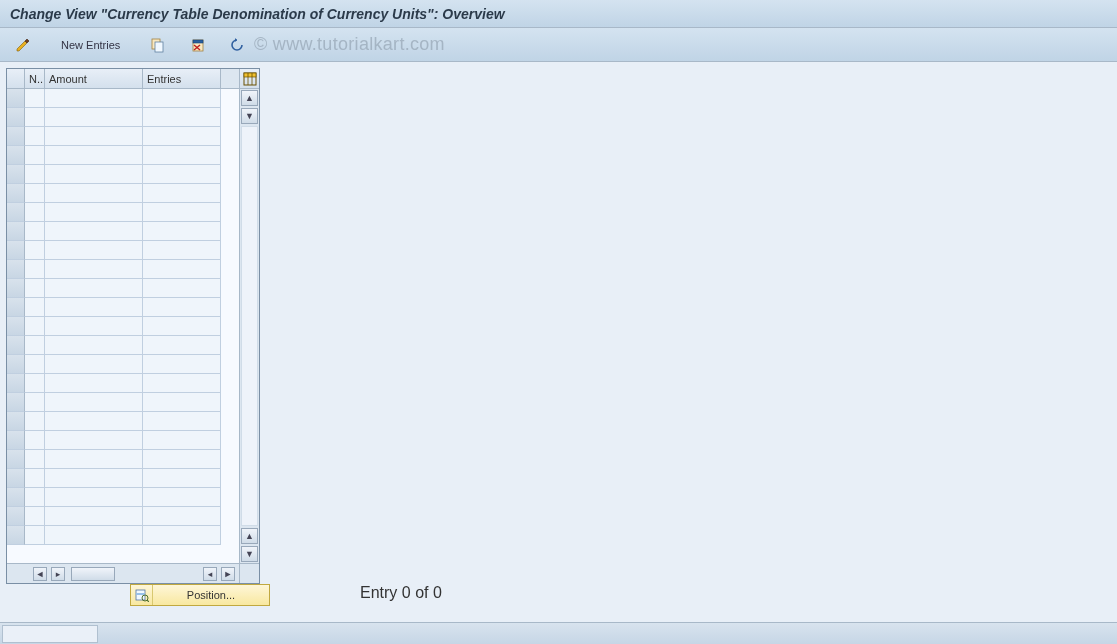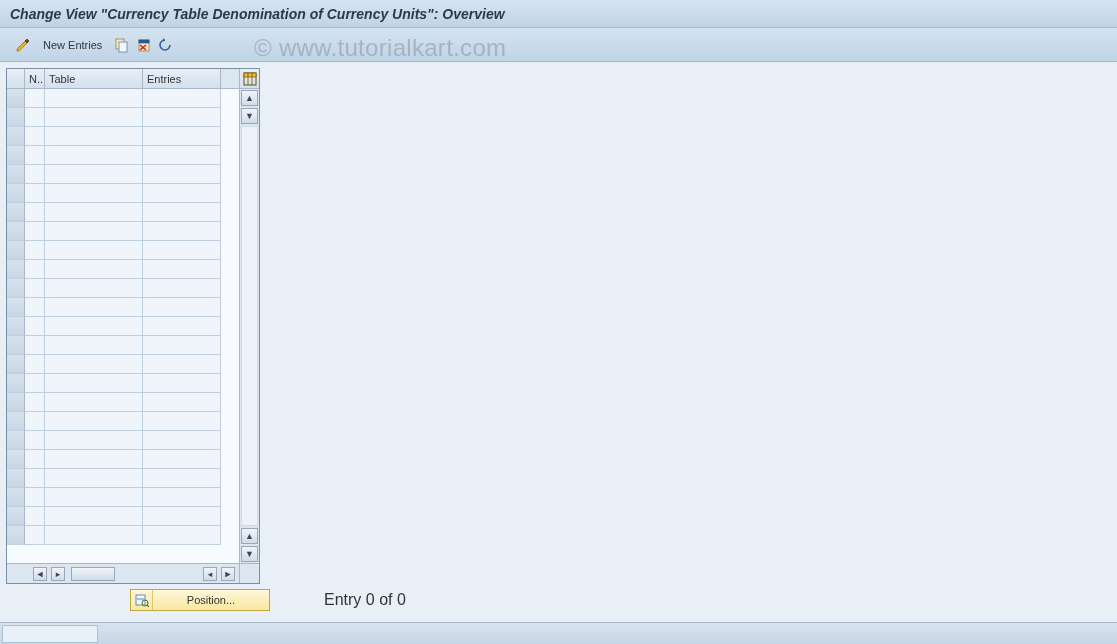--- a/index.html
+++ b/index.html
@@ -1,25 +1,25 @@
 <!DOCTYPE html>
 <html><head>
   <meta charset="utf-8">
   <style>
     * { box-sizing: border-box; margin: 0; padding: 0; }
     body { font-family: Arial, sans-serif; font-size: 11px; background: #e8eff7; width: 1117px; height: 644px; overflow: hidden; position: relative; }
 
     .title-bar { background: linear-gradient(to bottom, #d4e3f0, #c0d4e6); height: 28px; display: flex; align-items: center; padding-left: 10px; border-bottom: 1px solid #a8b8c8; }
     .title-bar-text { font-size: 14px; font-style: italic; font-weight: bold; color: #2b3a4a; }
 
-    .toolbar { background: linear-gradient(to bottom, #d4e3f0, #c0d4e6); height: 34px; display: flex; align-items: center; padding-left: 12px; gap: 0; border-bottom: 1px solid #a8b8c8; position: relative; }
+    .toolbar { background: linear-gradient(to bottom, #d4e3f0, #c0d4e6); height: 34px; display: flex; align-items: center; padding-left: 12px; gap: 18px; border-bottom: 1px solid #a8b8c8; position: relative; }
     .toolbar-icon { width: 22px; height: 22px; display: flex; align-items: center; justify-content: center; cursor: pointer; border: 1px solid transparent; border-radius: 2px; }
     .toolbar-btn { height: 22px; padding: 0 8px; display: flex; align-items: center; cursor: pointer; border: 1px solid transparent; border-radius: 2px; font-size: 11px; color: #334; }
 
-    .watermark { position: absolute; top: 6px; left: 254px; font-size: 24px; color: rgba(140, 155, 170, 0.6); letter-spacing: 0.3px; pointer-events: none; z-index: 100; }
+    .watermark { position: absolute; top: 6px; left: 254px; font-size: 18px; color: rgba(140, 155, 170, 0.6); letter-spacing: 0.3px; pointer-events: none; z-index: 100; }
 
     .content-area { padding: 6px; }
 
     .table-wrapper { width: 254px; height: 516px; background: #f7faff; border: 1px solid #7a8fa5; position: relative; display: flex; }
 
     .table-main { flex: 1; overflow: hidden; display: flex; flex-direction: column; }
 
     .table-header { display: flex; background: #dce6f0; height: 20px; border-bottom: 1px solid #a8b8c8; }
     .hdr-cell { display: flex; align-items: center; padding-left: 4px; font-size: 11px; color: #333; border-right: 1px solid #a8b8c8; background: linear-gradient(to bottom, #e8eff7, #d4e0ed); cursor: default; overflow: hidden; white-space: nowrap; }
     .hdr-sel { width: 18px; padding: 0; }
@@ -39,21 +39,21 @@
     .hs-btn { width: 14px; height: 14px; background: linear-gradient(to bottom, #f0f4fa, #d0dce8); border: 1px solid #98a8ba; display: flex; align-items: center; justify-content: center; font-size: 9px; color: #445; cursor: pointer; }
     .hs-track { flex: 1; height: 14px; position: relative; display: flex; align-items: center; }
     .hs-thumb { height: 14px; background: linear-gradient(to bottom, #f0f4fa, #d0dce8); border: 1px solid #98a8ba; cursor: pointer; }
 
     .vscroll-col { width: 20px; display: flex; flex-direction: column; background: #dce6f0; border-left: 1px solid #a8b8c8; }
     .config-btn { height: 20px; display: flex; align-items: center; justify-content: center; background: linear-gradient(to bottom, #e8eff7, #d4e0ed); border-bottom: 1px solid #a8b8c8; cursor: pointer; }
     .vs-btn { height: 16px; background: linear-gradient(to bottom, #f0f4fa, #d0dce8); border: 1px solid #98a8ba; display: flex; align-items: center; justify-content: center; font-size: 9px; color: #445; cursor: pointer; margin: 1px; }
     .vs-track { flex: 1; background: #eef3fa; margin: 1px; border: 1px solid #d0dce8; }
     .vscroll-bottom-spacer { height: 20px; border-top: 1px solid #a8b8c8; background: #dce6f0; }
 
-    .footer { position: absolute; bottom: 28px; left: 0; right: 0; height: 32px; display: flex; align-items: center; padding-left: 130px; gap: 54px; }
+    .footer { position: absolute; bottom: 28px; left: 0; right: 0; height: 32px; display: flex; align-items: flex-start; padding-left: 130px; gap: 90px; }
     .position-btn { width: 140px; height: 22px; background: linear-gradient(to bottom, #fef6d8, #f8e8a0); border: 1px solid #c0a840; display: flex; align-items: center; cursor: pointer; }
     .position-btn-icon { width: 22px; height: 100%; display: flex; align-items: center; justify-content: center; border-right: 1px solid #d8c870; }
     .position-btn-label { flex: 1; text-align: center; font-size: 11px; color: #333; }
     .entry-status { font-size: 16px; color: #333; }
 
     .statusbar { position: absolute; bottom: 0; left: 0; right: 0; height: 22px; background: linear-gradient(to bottom, #d8e3ee, #c6d6e6); border-top: 1px solid #a8b8c8; }
     .statusbar-segment { width: 96px; height: 18px; margin: 2px; background: #eaf0f8; border: 1px solid #b0c0d0; }
   </style>
 </head>
 <body>
@@ -94,21 +94,21 @@
   </div>
   <div class="watermark">© www.tutorialkart.com</div>
 </div>
 
 <div class="content-area">
   <div class="table-wrapper">
     <div class="table-main">
       <div class="table-header">
         <div class="hdr-cell hdr-sel"></div>
         <div class="hdr-cell hdr-n">N..</div>
-        <div class="hdr-cell hdr-amount">Table</div>
+        <div class="hdr-cell hdr-amount">Amount</div>
         <div class="hdr-cell hdr-currency">Entries</div>
       </div>
       <div class="table-body" id="table-body">
           <div class="row">
             <div class="cell cell-sel"></div>
             <div class="cell cell-n"></div>
             <div class="cell cell-amount"></div>
             <div class="cell cell-currency"></div>
           </div>
           <div class="row">

